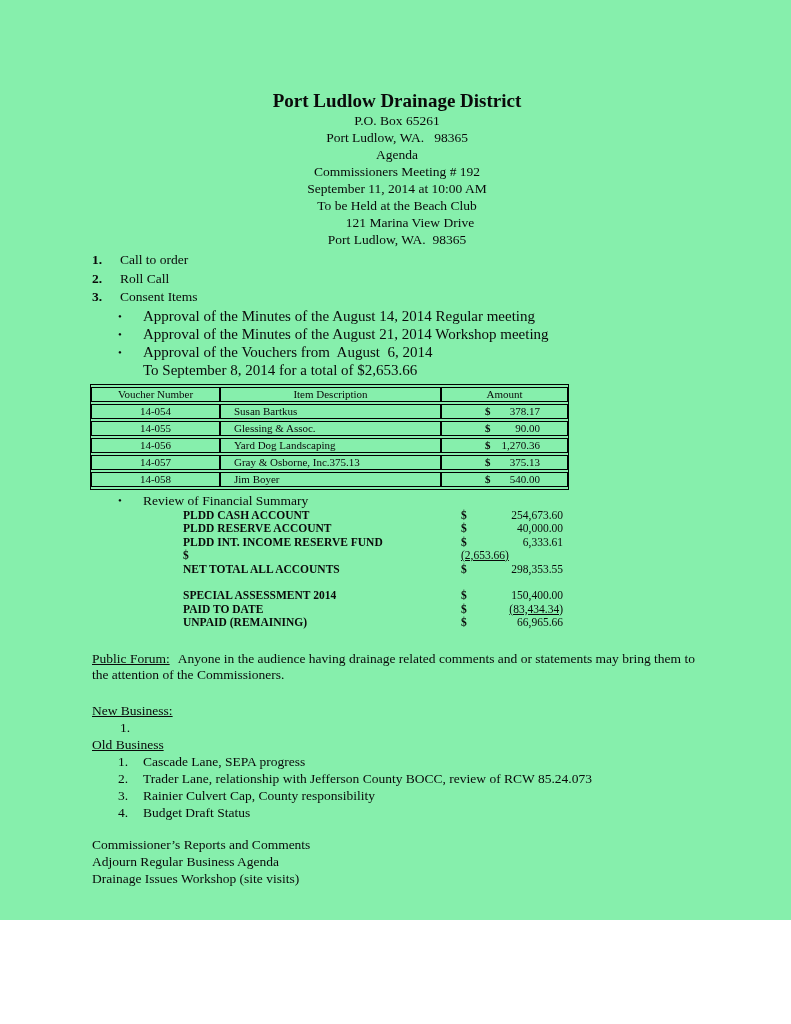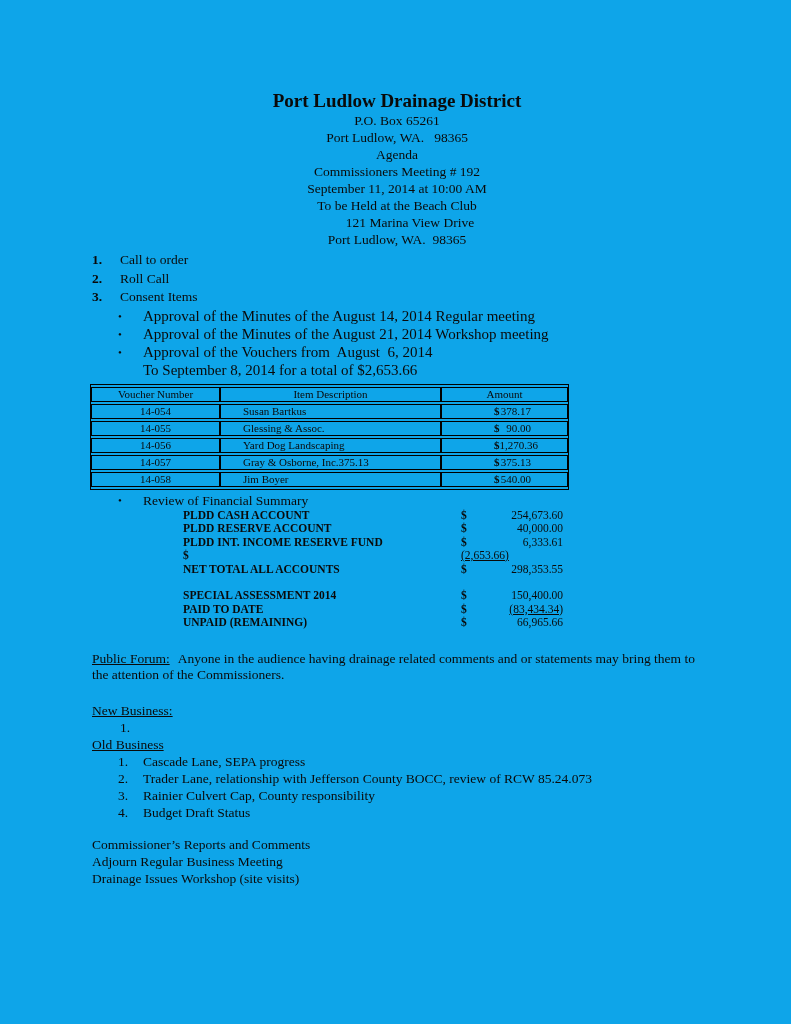--- a/index.html
+++ b/index.html
@@ -5,22 +5,22 @@
   * { margin: 0; padding: 0; box-sizing: border-box; }
   html, body { background: #ffffff; }
   body {
     width: 791px; height: 1024px;
     font-family: "Liberation Serif", "DejaVu Serif", serif;
     color: #0a0a0a;
     overflow: hidden;
   }
   [data-bind] { white-space: pre-wrap; }
   .page {
-    width: 791px; height: 1024px;
-    background: #0ea5e9;
+    width: 791px; height: 920px;
+    background: #86efac;
     padding: 90px 89px 20px 92px;
     position: relative;
   }
   
   .doc-header { text-align: center; }
   .doc-title { font-size: 19px; font-weight: bold; line-height: 22px; }
   .hline { font-size: 13.5px; line-height: 17px; }
   .hline.indented { position: relative; left: 13px; }
   
   .agenda { margin-top: 3px; }
@@ -36,21 +36,21 @@
     margin-top: 5px; margin-left: -2px;
     border-collapse: separate; border-spacing: 0 2px;
     border: 1px solid #000;
     font-size: 11px;
     width: 477px;
     table-layout: fixed;
   }
   .voucher-table th, .voucher-table td {
     border: 1px solid #000;
     line-height: 13px;
-    padding: 0 22px;
+    padding: 0 13px;
     font-weight: normal;
     overflow: hidden;
   }
   .col-voucher { width: 129px; }
   .col-desc   { width: 221px; }
   .col-amount { width: 127px; }
   .cell-center { text-align: center; }
   .amount-cell { }
   .amount-flex { display: flex; justify-content: space-between; padding-left: 30px; padding-right: 14px; }
   
@@ -271,17 +271,17 @@
       <span data-bind="old_business.items.2.text">Rainier Culvert Cap, County responsibility</span>
     </div>
     <div class="ob-item">
       <span class="ob-num" data-bind="old_business.items.3.number">4.</span>
       <span data-bind="old_business.items.3.text">Budget Draft Status</span>
     </div>
   </div>
 
   <div class="closing">
     <div class="closing-line" data-bind="closing.lines.0">Commissioner’s Reports and Comments</div>
-    <div class="closing-line" data-bind="closing.lines.1">Adjourn Regular Business Meeting</div>
+    <div class="closing-line" data-bind="closing.lines.1">Adjourn Regular Business Agenda</div>
     <div class="closing-line" data-bind="closing.lines.2">Drainage Issues Workshop (site visits)</div>
   </div>
 
 </div>
 
 </body></html>

